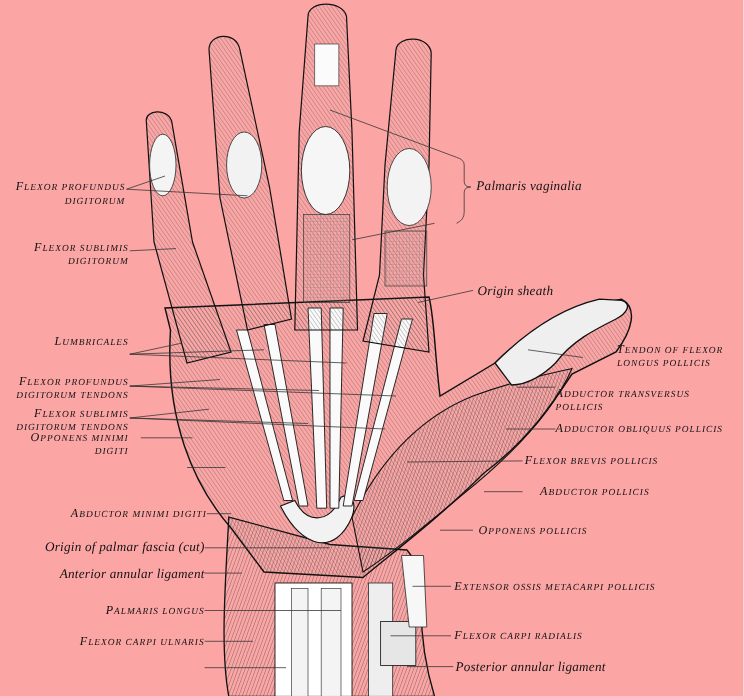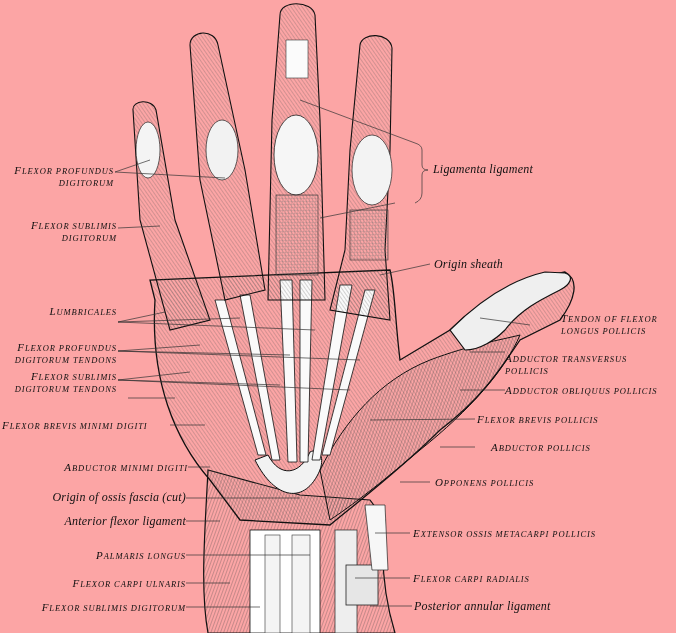--- a/index.html
+++ b/index.html
@@ -125,44 +125,42 @@
     <div>Lumbricales</div>
   </div>
   <div class="lbl sc r" style="right:559px;top:341px;">
     <div>Flexor profundus</div>
     <div>digitorum tendons</div>
   </div>
   <div class="lbl sc r" style="right:559px;top:370px;">
     <div>Flexor sublimis</div>
     <div>digitorum tendons</div>
   </div>
-  <div class="lbl sc" style="left:2px;top:419px;">
-    <div>Flexor brevis minimi digiti</div>
+  <div class="lbl sc r" style="right:559px;top:392px;">
+    <div>Opponens minimi</div>
+    <div>digiti</div>
   </div>
   <div class="lbl sc r" style="right:488px;top:461px;">
     <div>Abductor minimi digiti</div>
   </div>
   <div class="lbl plain r" style="right:490px;top:491px;">
-    <div>Origin of ossis fascia (cut)</div>
+    <div>Origin of palmar fascia (cut)</div>
   </div>
   <div class="lbl plain r" style="right:490px;top:515px;">
-    <div>Anterior flexor ligament</div>
+    <div>Anterior annular ligament</div>
   </div>
   <div class="lbl sc r" style="right:490px;top:549px;">
     <div>Palmaris longus</div>
   </div>
   <div class="lbl sc r" style="right:490px;top:577px;">
     <div>Flexor carpi ulnaris</div>
   </div>
-  <div class="lbl sc r" style="right:490px;top:601px;">
-    <div>Flexor sublimis digitorum</div>
-  </div>
 
   <div class="lbl plain" style="left:433px;top:163px;">
-    <div>Ligamenta ligament</div>
+    <div>Palmaris vaginalia</div>
   </div>
   <div class="lbl plain" style="left:434px;top:258px;">
     <div>Origin sheath</div>
   </div>
   <div class="lbl sc" style="left:561px;top:312px;">
     <div>Tendon of flexor</div>
     <div>longus pollicis</div>
   </div>
   <div class="lbl sc" style="left:505px;top:352px;">
     <div>Adductor transversus</div>

